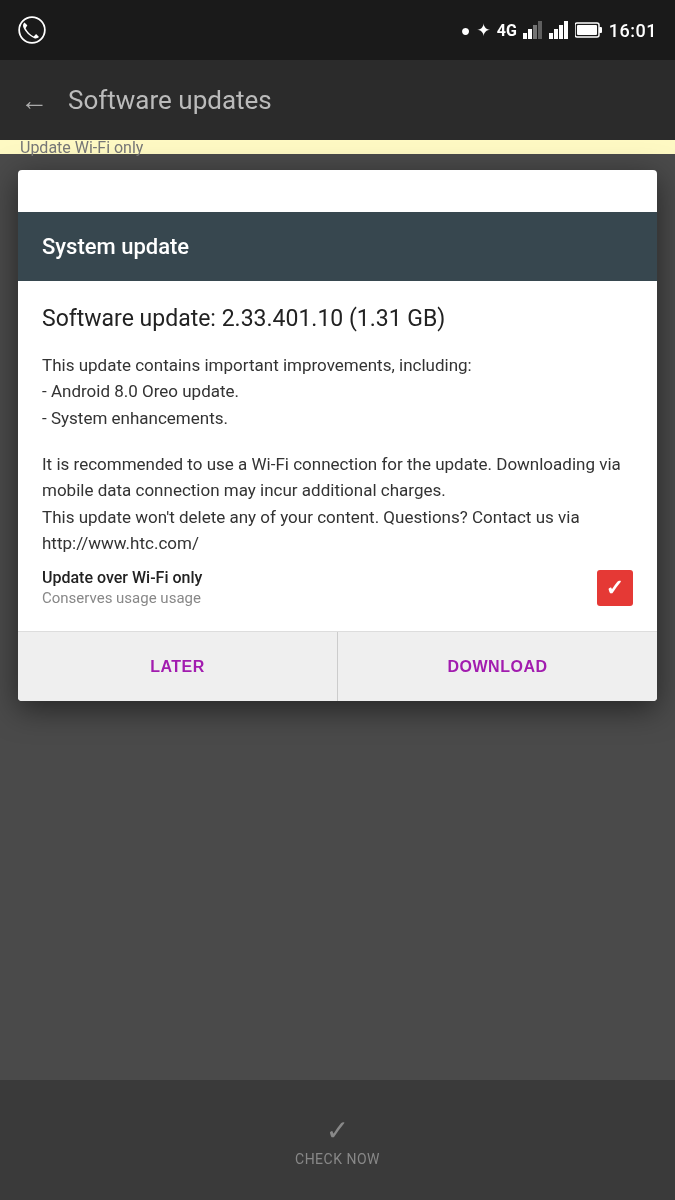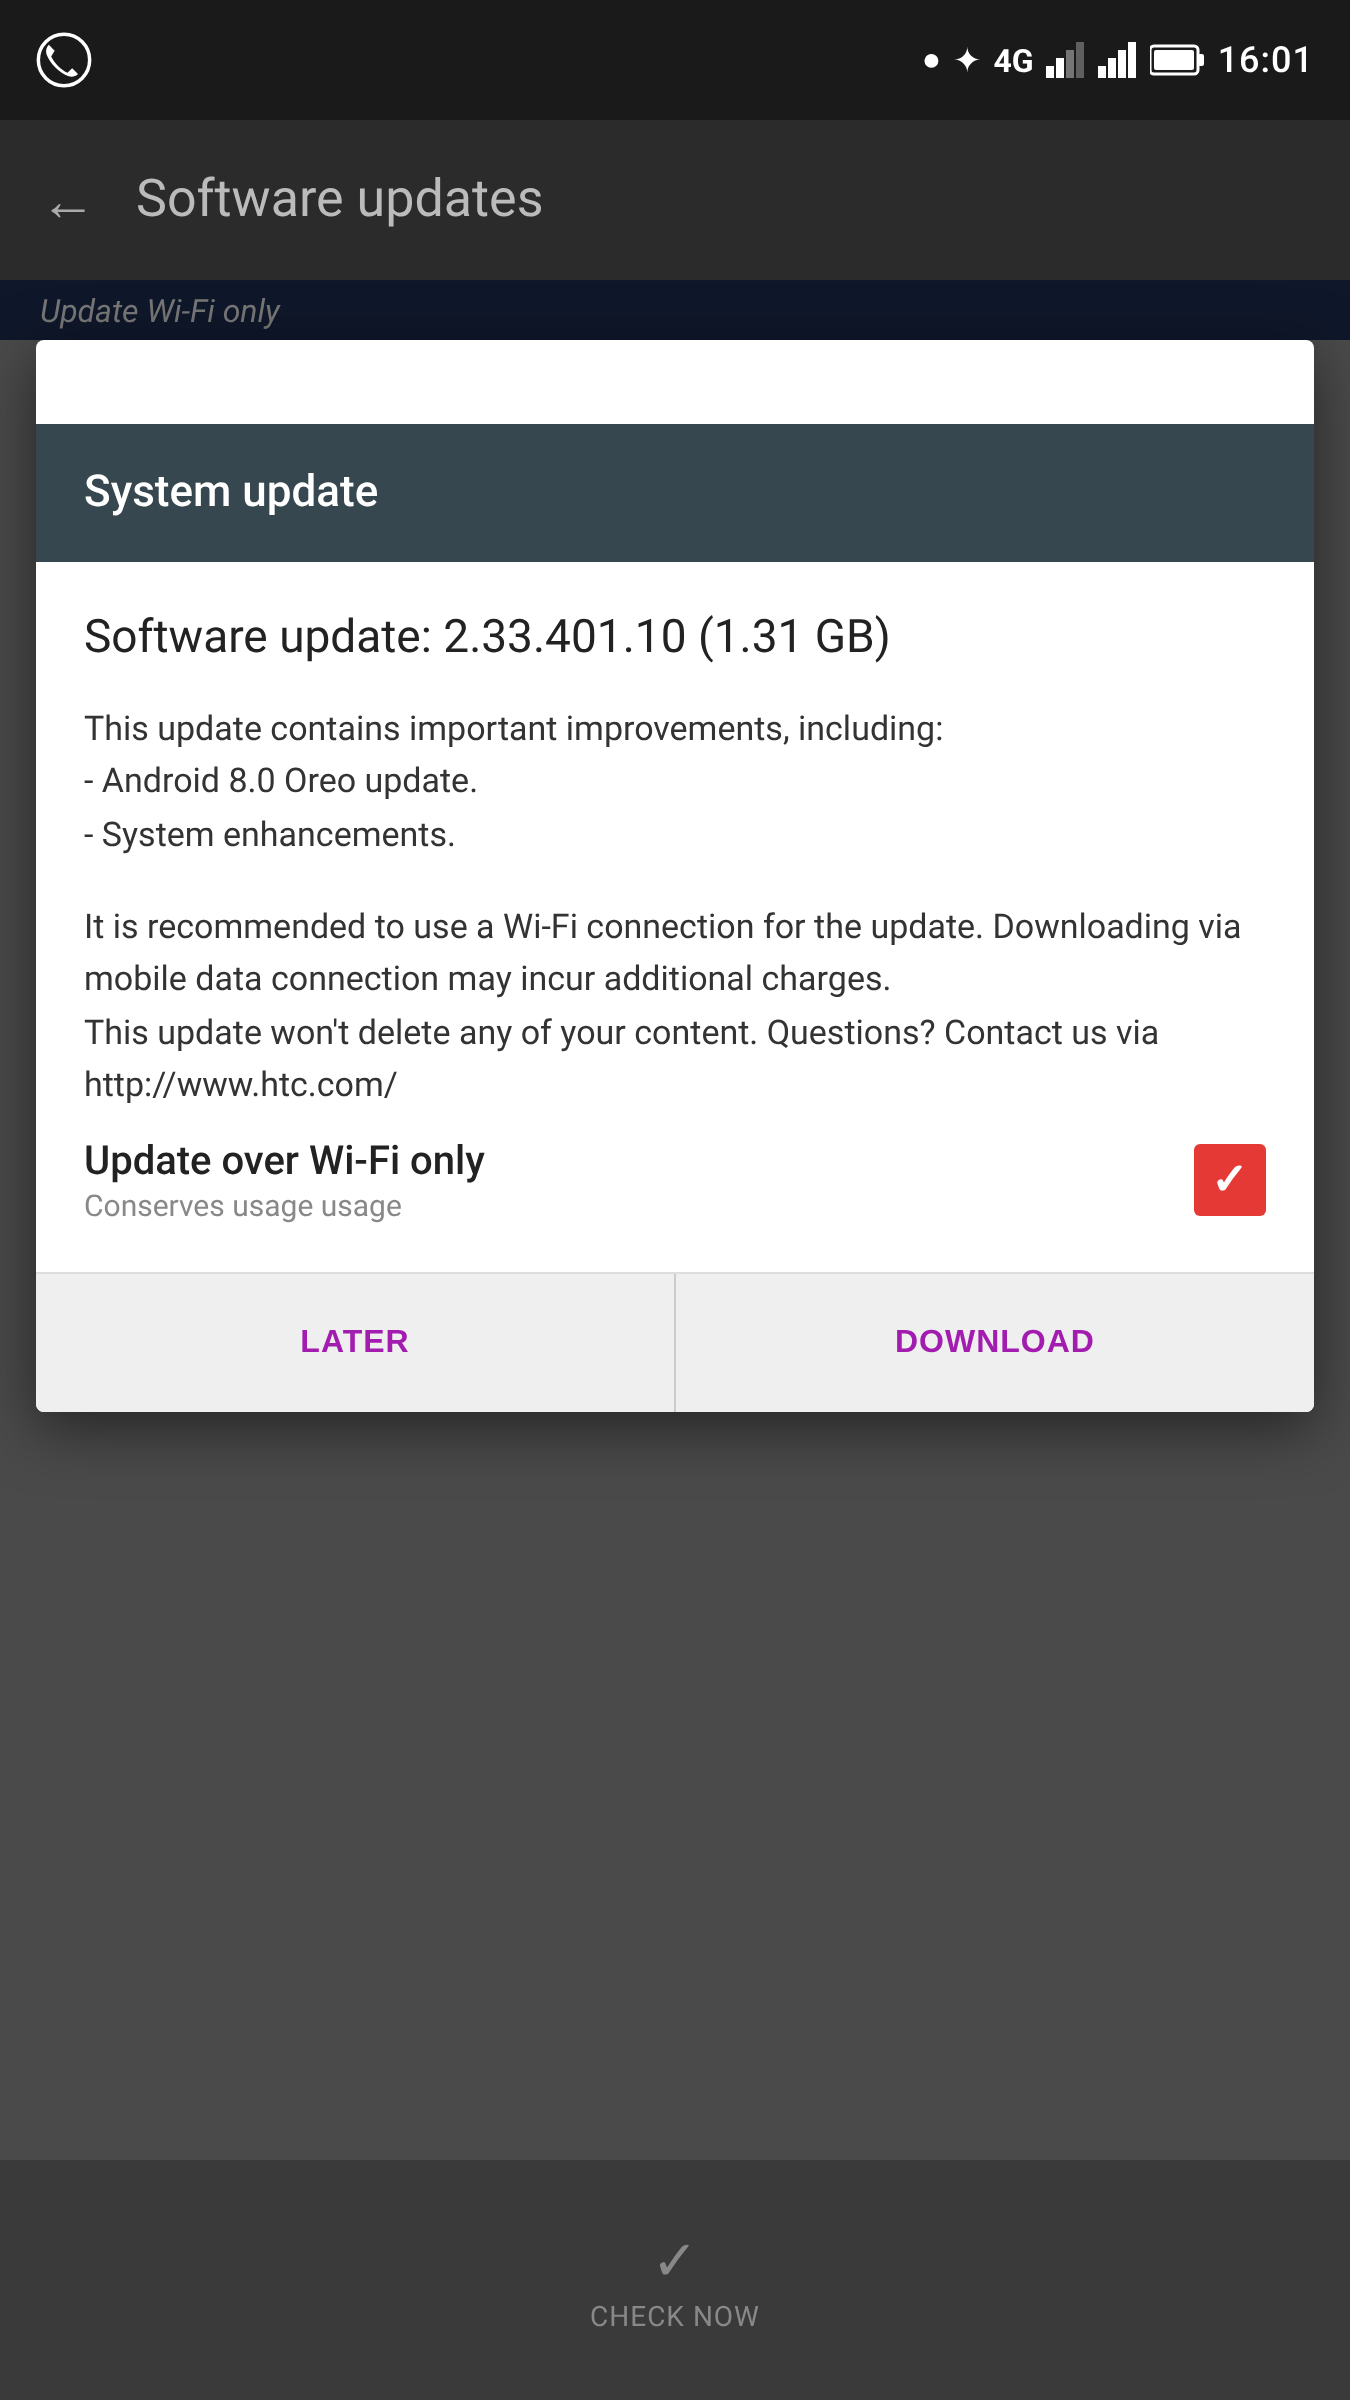--- a/index.html
+++ b/index.html
@@ -56,26 +56,25 @@
 
     .nav-title {
       color: #bbb;
       font-size: 26px;
       font-weight: 400;
     }
 
     
     .bg-hint {
       width: 100%;
-      height: 30px;
-      background: #0f172a;
+      height: 14px;
+      background: #fef9c3;
       display: flex;
       align-items: center;
       padding: 0 20px;
-      font-style: italic;
     }
 
     .bg-hint-text {
       color: #777;
       font-size: 16px;
     }
 
     
     .dialog-overlay {
       position: absolute;
@@ -132,21 +131,21 @@
     }
 
     .wifi-only-row {
       display: flex;
       align-items: center;
       justify-content: space-between;
       margin-bottom: 4px;
     }
 
     .wifi-only-text {
-      font-size: 20px;
+      font-size: 16px;
       color: #222;
       font-weight: 500;
       text-align: right;
     }
 
     .checkbox-checked {
       width: 36px;
       height: 36px;
       background: #e53935;
       border-radius: 3px;

